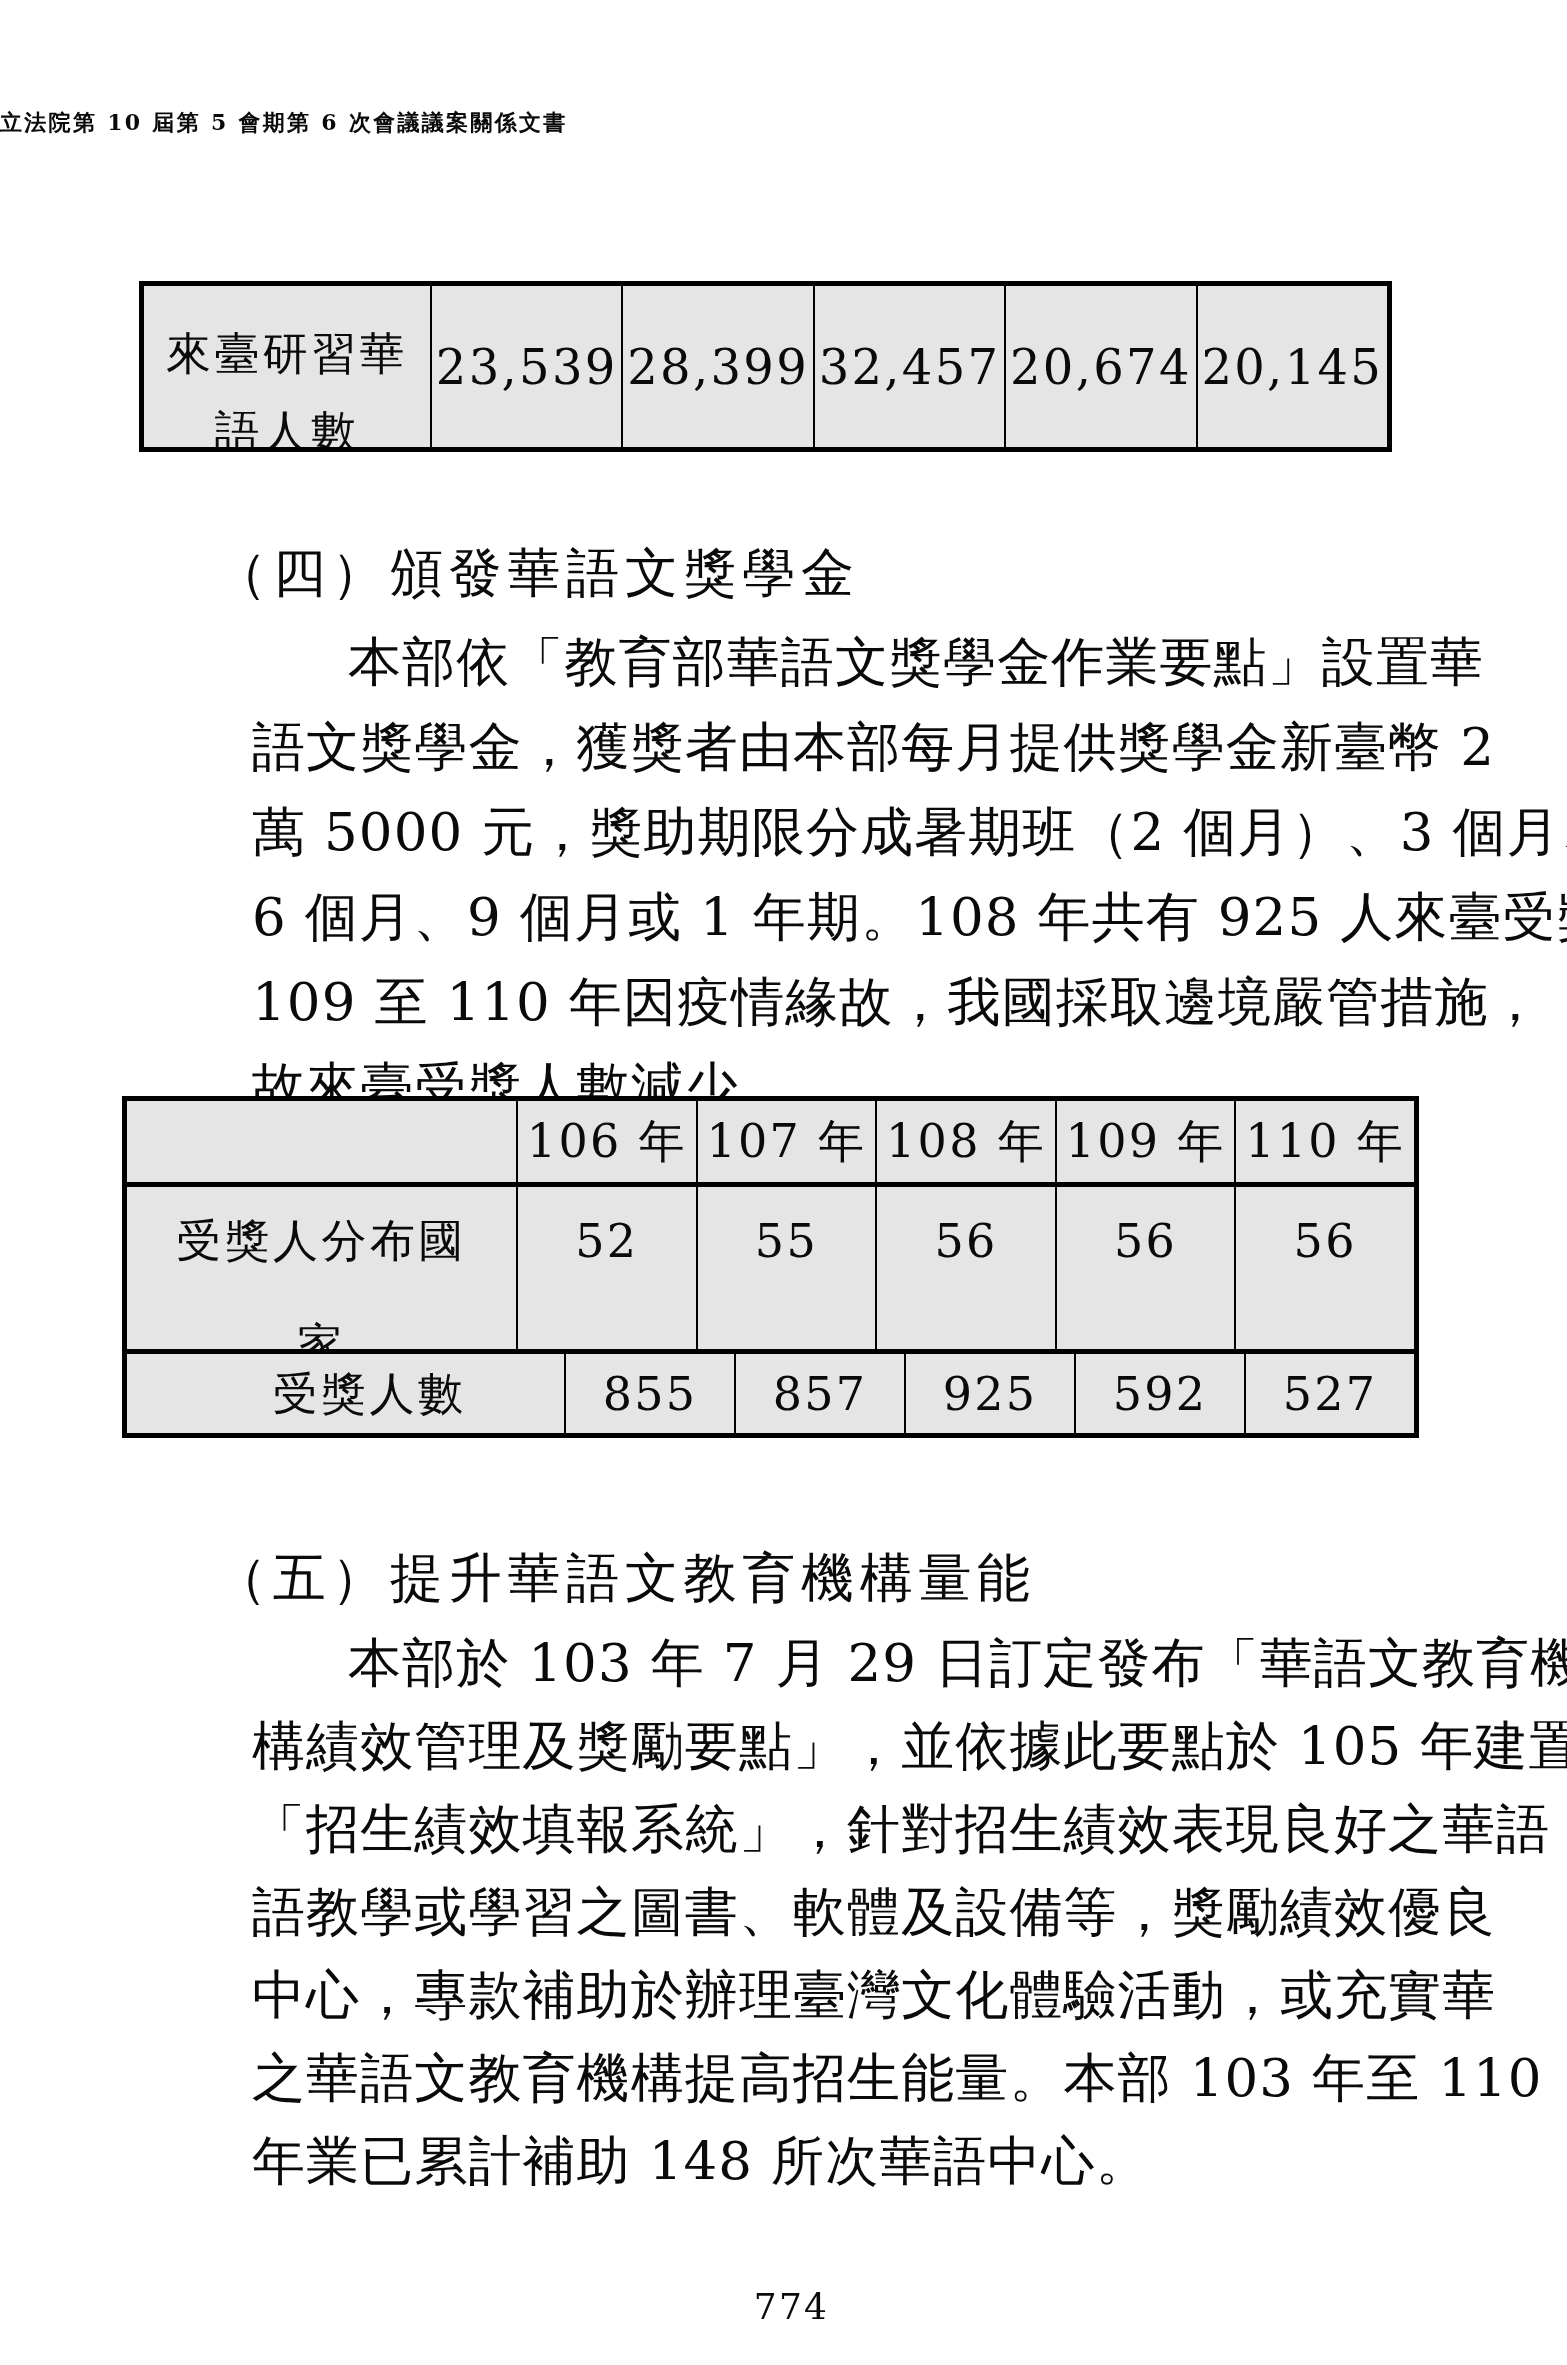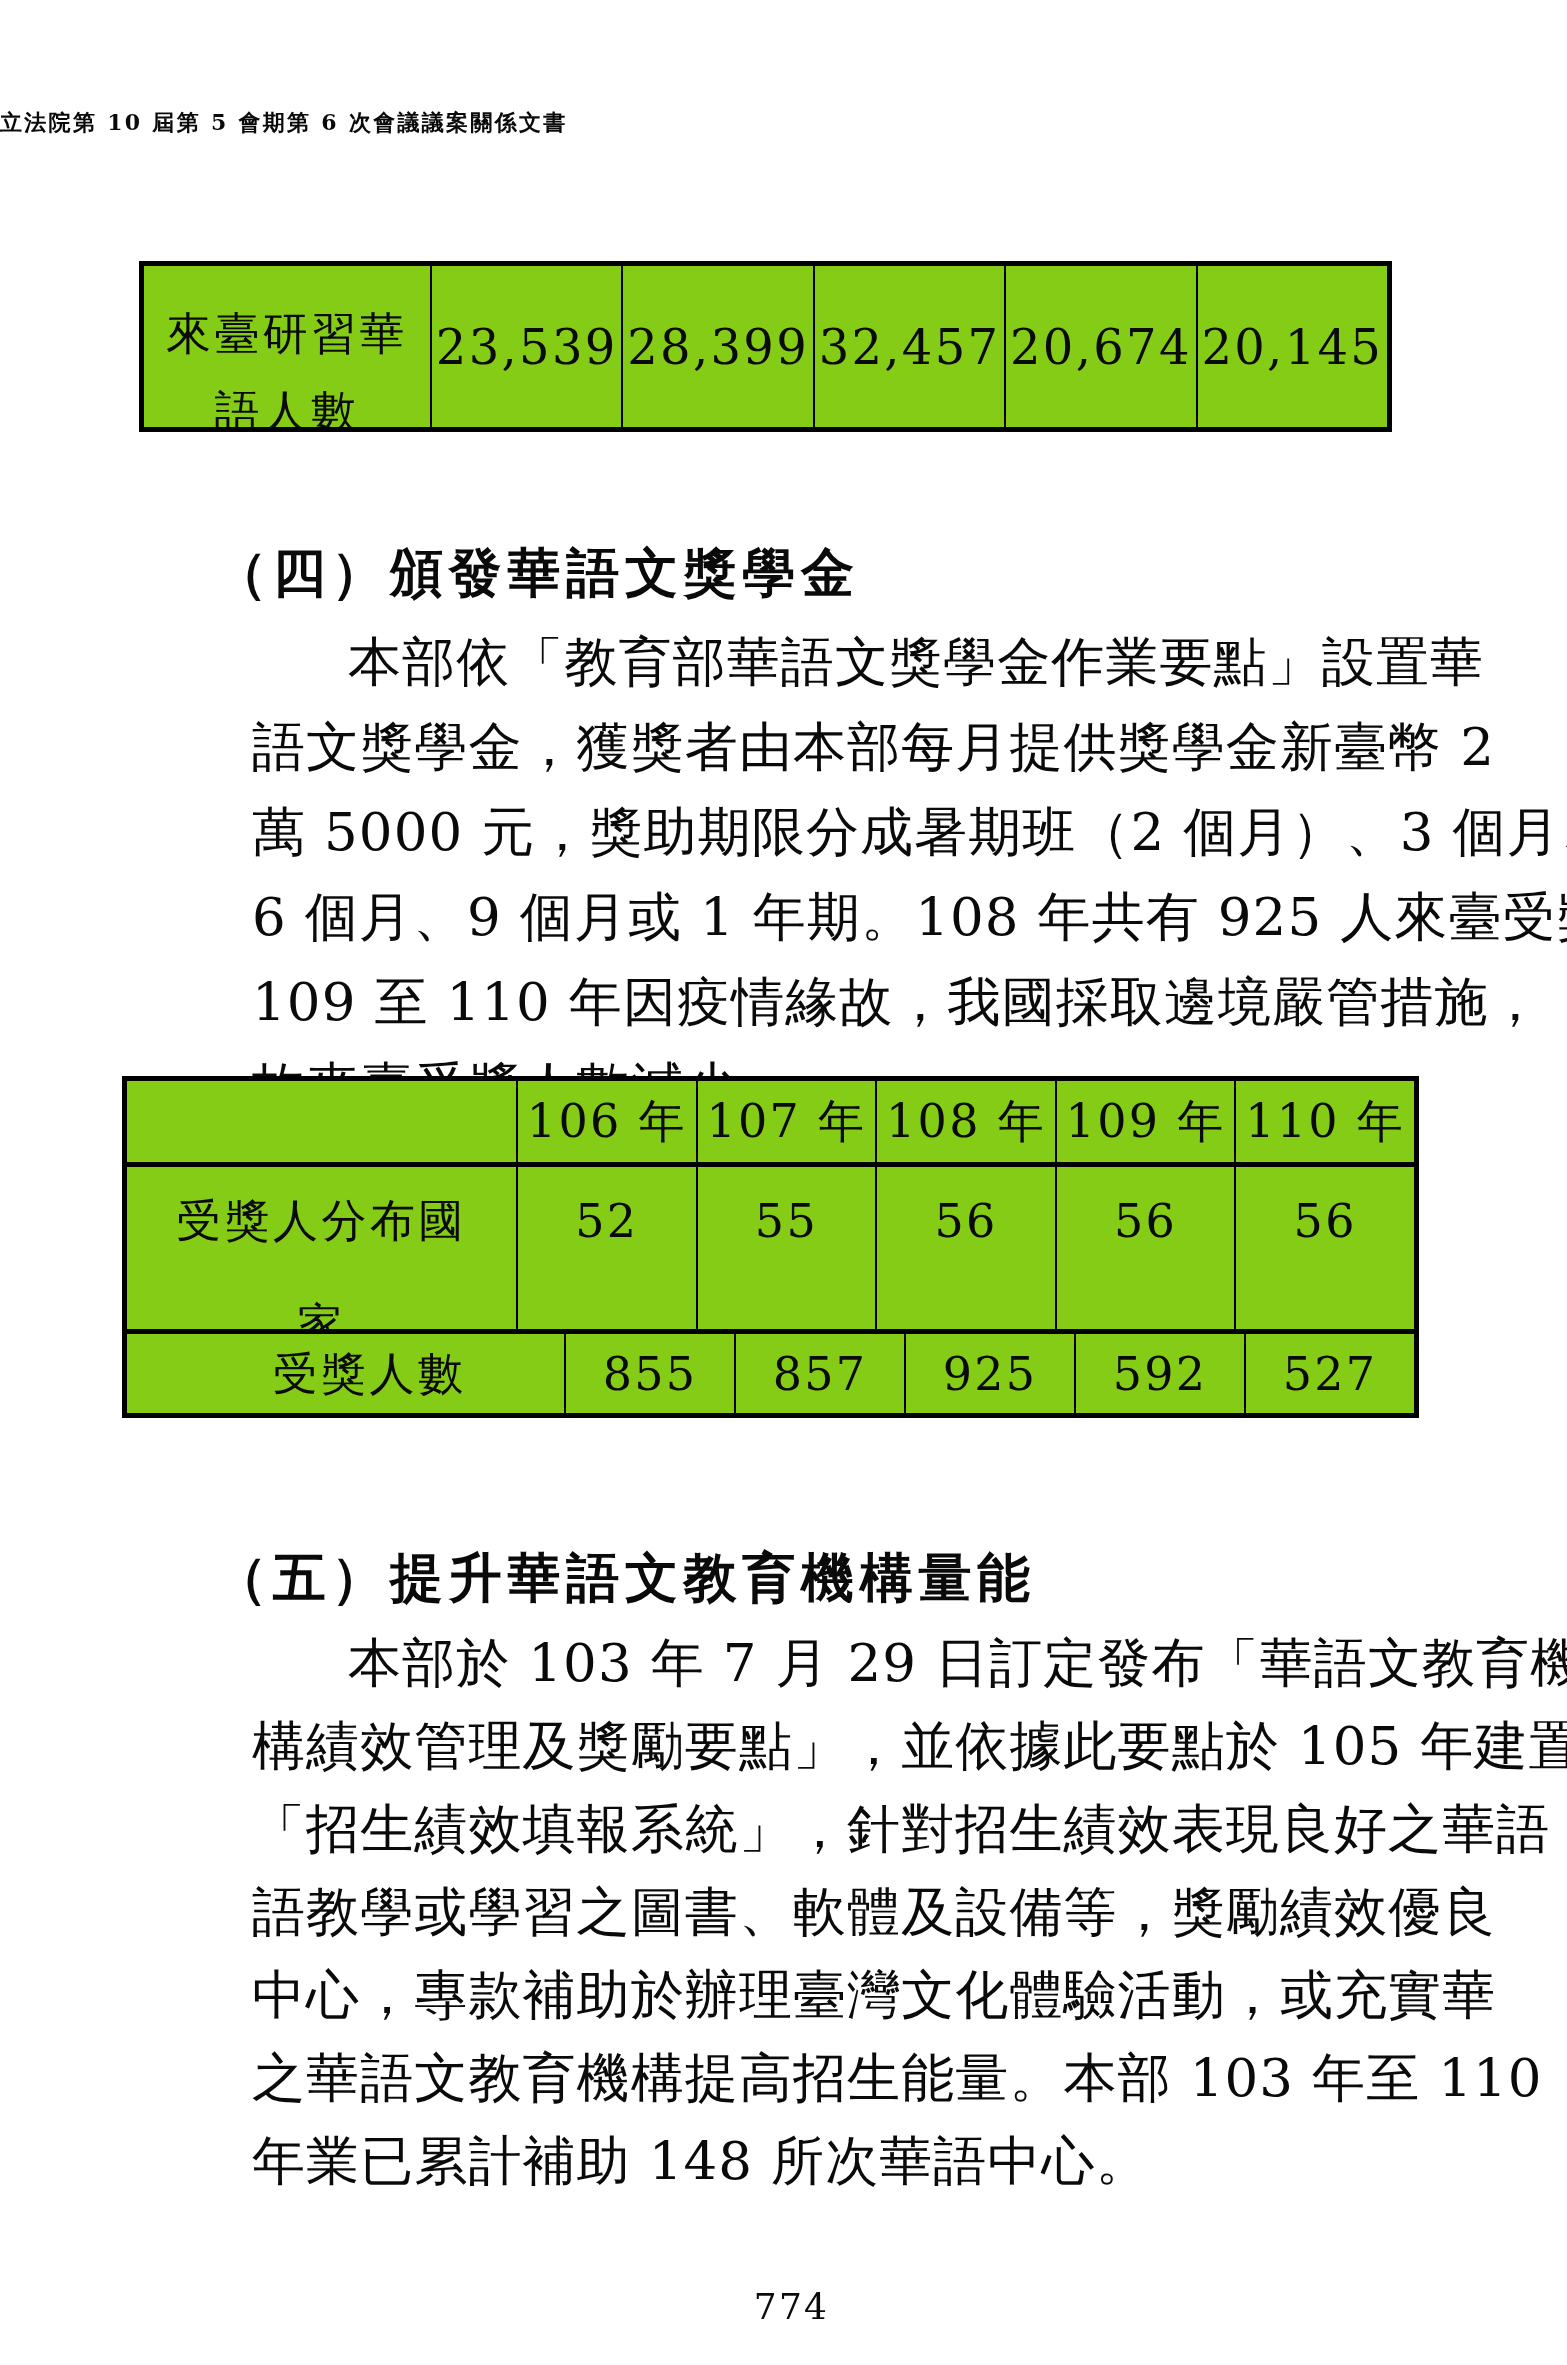--- a/index.html
+++ b/index.html
@@ -6,41 +6,41 @@
   body {
     width:1567px; height:2366px; position:relative;
     font-family:"DejaVu Serif","Liberation Serif",serif;
     color:#0a0a0a;
   }
   .doc-header {
     position:absolute; top:108px; left:0; width:1567px;
     font-size:22px; font-weight:600; letter-spacing:2.3px;
   }
   
-  .tbl { position:absolute; border:5.7px solid #000; box-sizing:border-box; background:#84cc16; }
+  .tbl { position:absolute; border:5.7px solid #000; box-sizing:border-box; background:#e5e5e5;margin-top:20px; }
   .trow { display:flex; box-sizing:border-box; }
   .trow + .trow { border-top:5.1px solid #000; }
   .cell { box-sizing:border-box; display:flex; align-items:center; justify-content:center; overflow:hidden; }
   .cell + .cell { border-left:2.8px solid #000; }
   .t1 { left:139px; top:261px; width:1253px; height:171px; }
   .t1 .trow { height:100%; }
   .t1 .label-cell { width:286px; flex:none; flex-direction:column; align-items:center; justify-content:flex-start; padding-top:38px; gap:18px; font-size:45px; letter-spacing:3.4px; }
   .t1 .num-cell { flex:1; font-size:48px; letter-spacing:2.3px; }
   .t2 { left:122px; top:1076px; width:1297px; }
   .t2 .label-cell { width:389px; flex:none; font-size:45px; letter-spacing:3.4px; }
   .t2 .hrow { height:81px; }
   .t2 .r1 { height:167px; }
   .t2 .r2 { height:84px;padding-left:48px; }
   .t2 .num-cell { flex:1; font-size:46px; letter-spacing:2.3px; }
   .t2 .hrow .num-cell { font-size:46px; }
   .t2 .r1 .label-cell { flex-direction:column; align-items:center; justify-content:flex-start; padding-top:24px; gap:44px; }
   .t2 .r1 .num-cell { align-items:flex-start; padding-top:27px; }
   
   .sec-heading {
-    position:absolute; left:214px; font-size:53px; font-weight:700; letter-spacing:5.7px; white-space:nowrap;
+    position:absolute; left:214px; font-size:53px; font-weight:400; letter-spacing:5.7px; white-space:nowrap;
   }
   .h4 { top:538px; }
   .h5 { top:1543px; }
   .para { position:absolute; left:252px; width:1193px; }
   .p4 { top:619px; }
   .p5 { top:1621px; }
   .para-line { white-space:nowrap; font-size:53px; letter-spacing:1.1px; }
   .p4 .para-line { height:85px; line-height:85px; }
   .p5 .para-line { height:83px; line-height:83px; }
   .indent { text-indent:96px; }

